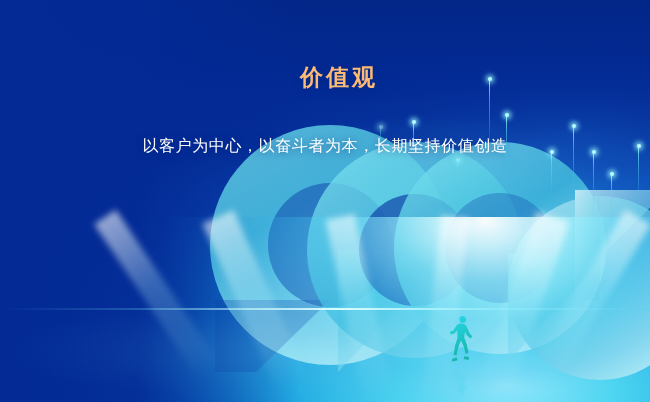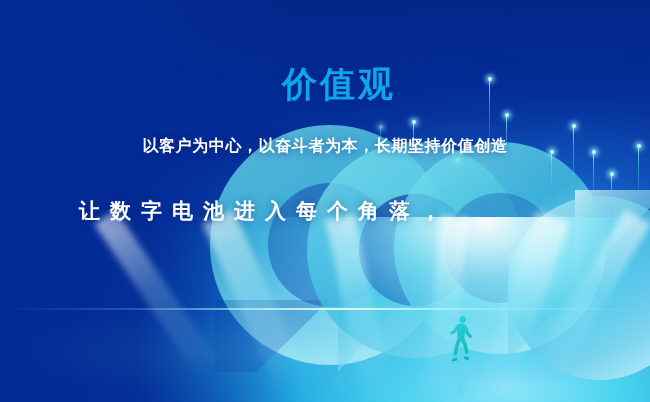--- a/index.html
+++ b/index.html
@@ -116,36 +116,36 @@
   
   .content {
     position: absolute;
     inset: 0;
   }
   .title {
     position: absolute;
     left: 0; right: 0;
     top: 64px;
     text-align: center;
-    color: #0ea5e9;
-    font-size: 35px;
+    color: #fdba74;
+    font-size: 23px;
     font-weight: bold;
     letter-spacing: 3px;
     line-height: 1.16;
     text-shadow: 0 1px 10px rgba(0,30,110,0.45);
     padding-left: 28px;
   }
   .subtitle {
     position: absolute;
     left: 0; right: 0;
     top: 136px;
     text-align: center;
     color: #ffffff;
     font-size: 16px;
-    font-weight: bold;
+    font-weight: normal;
     letter-spacing: 0.6px;
     text-shadow: 0 1px 7px rgba(0,30,110,0.5);
   }
   .slogan {
     position: absolute;
     left: 0;
     top: 192px;
     width: 520px;
     text-align: center;
   }
@@ -279,17 +279,16 @@
     <div class="streak" style="left:611px; top:174px; height:64px;"></div>
     <div class="streak" style="left:638px; top:146px; height:78px;"></div>
     <div class="streak" style="left:380px; top:127px; height:40px; opacity:0.55;"></div>
     <div class="streak" style="left:457px; top:160px; height:48px; opacity:0.5;"></div>
   </div>
 
   <div class="content">
     <div class="title">价值观</div>
     <div class="subtitle">以客户为中心，以奋斗者为本，长期坚持价值创造</div>
     <div class="slogan">
-      <div class="slogan-line">让数字电池进入每个角落，</div>
     </div>
   </div>
 
 </div>
 
 </body></html>

